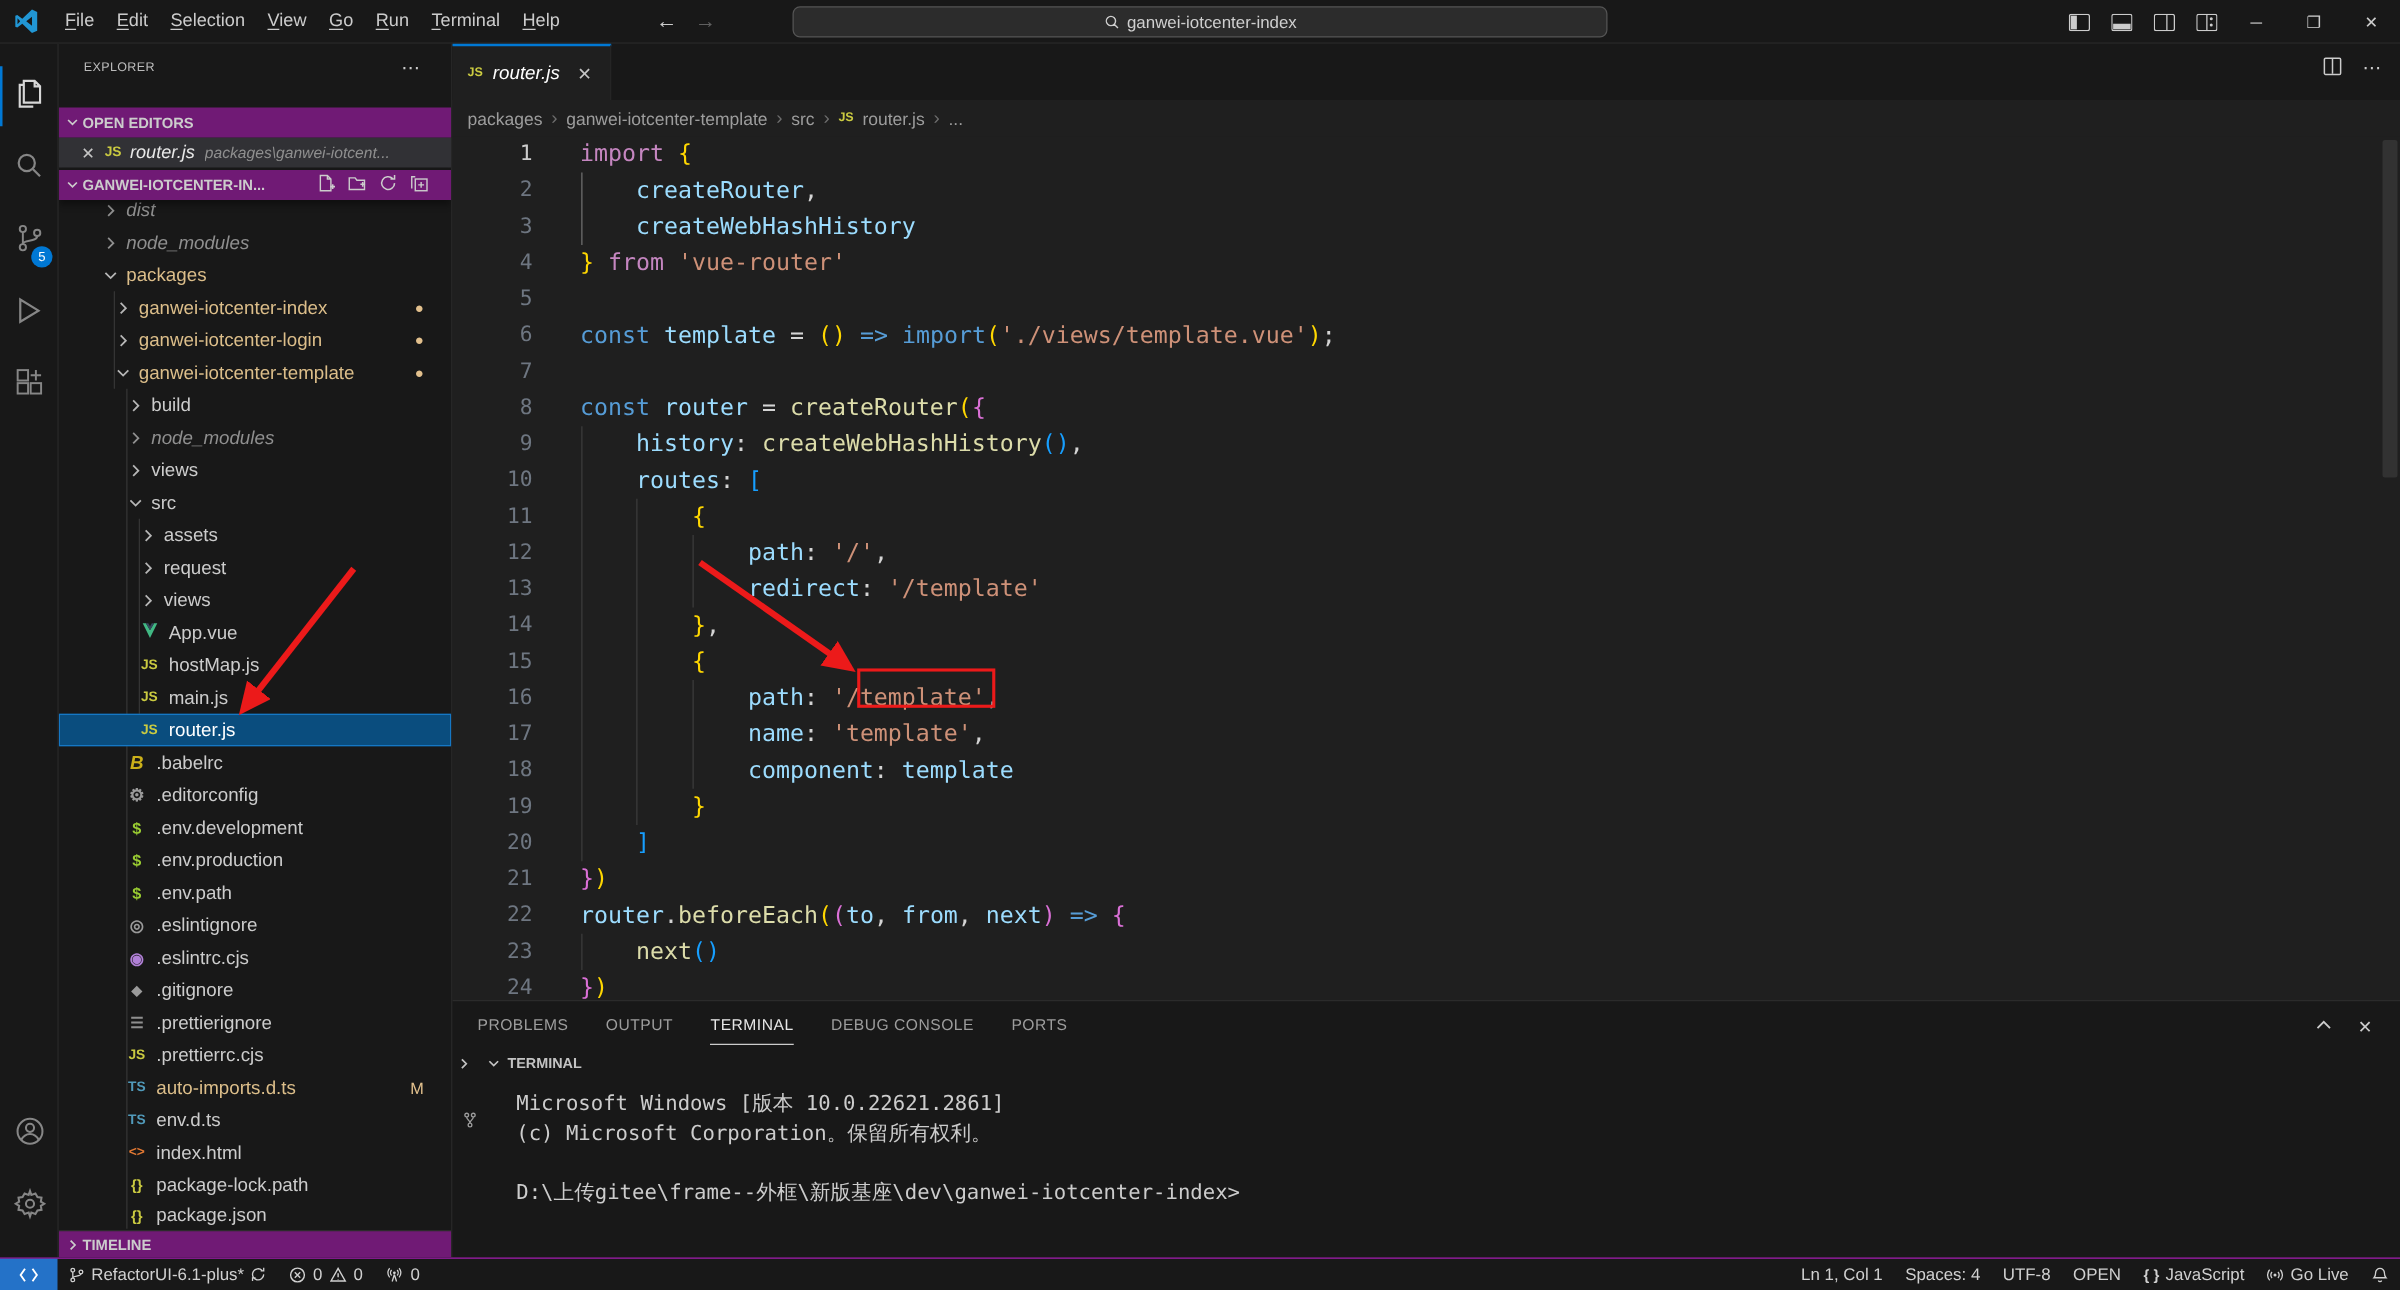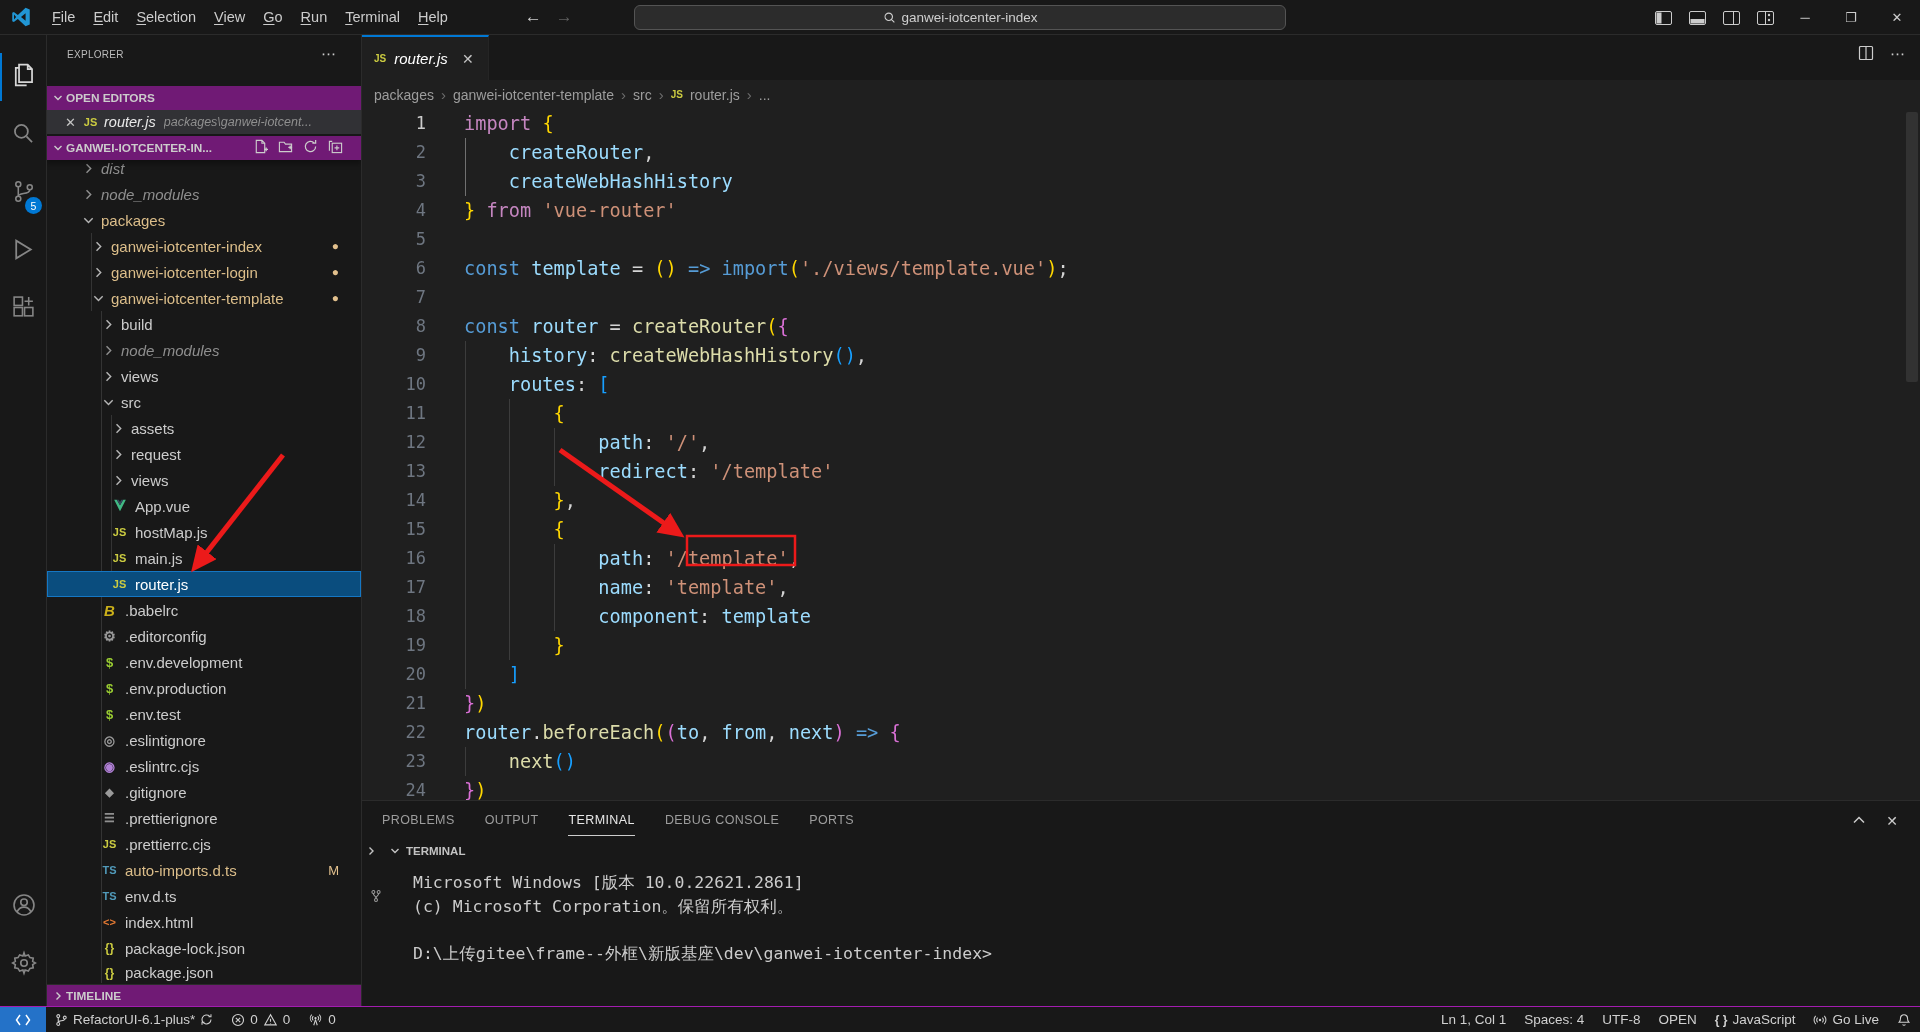--- a/index.html
+++ b/index.html
@@ -345,21 +345,21 @@
         <div class="trow" style="top: 614px; padding-left: 53px;">
           <span class="ficon" style="color:#9acd32;font-size:13px;">$</span>
           <span class="flabel">.env.development</span>
         </div>
         <div class="trow" style="top: 640px; padding-left: 53px;">
           <span class="ficon" style="color:#9acd32;font-size:13px;">$</span>
           <span class="flabel">.env.production</span>
         </div>
         <div class="trow" style="top: 666px; padding-left: 53px;">
           <span class="ficon" style="color:#9acd32;font-size:13px;">$</span>
-          <span class="flabel">.env.test</span>
+          <span class="flabel">.env.path</span>
         </div>
         <div class="trow" style="top: 692px; padding-left: 53px;">
           <span class="ficon" style="color:#9a9a9a;font-size:13px;">◎</span>
           <span class="flabel">.eslintignore</span>
         </div>
         <div class="trow" style="top: 718px; padding-left: 53px;">
           <span class="ficon" style="color:#b180d7;font-size:13px;">◉</span>
           <span class="flabel">.eslintrc.cjs</span>
         </div>
         <div class="trow" style="top: 744px; padding-left: 53px;">
@@ -382,21 +382,21 @@
         <div class="trow" style="top: 848px; padding-left: 53px;">
           <span class="ficon" style="color:#519aba;">TS</span>
           <span class="flabel">env.d.ts</span>
         </div>
         <div class="trow" style="top: 874px; padding-left: 53px;">
           <span class="ficon" style="color:#e37933;font-size:11px;">&lt;&gt;</span>
           <span class="flabel">index.html</span>
         </div>
         <div class="trow" style="top: 900px; padding-left: 53px;">
           <span class="ficon" style="color:#cbcb41;font-size:12px;">{}</span>
-          <span class="flabel">package-lock.json</span>
+          <span class="flabel">package-lock.path</span>
         </div>
         <div class="trow" style="top: 926px; height: 23px; overflow: hidden; padding-left: 53px;">
           <span class="ficon" style="color:#cbcb41;font-size:12px;">{}</span>
           <span class="flabel">package.json</span>
         </div>
       </div>
     <div class="sect-head" id="sect-open">
       <span class="sect-chev">
           <svg width="10" height="10" viewBox="0 0 10 10">
             <path fill="none" stroke="#cccccc" stroke-width="1.4" d="M1.5 3 5 6.5 8.5 3"></path>

